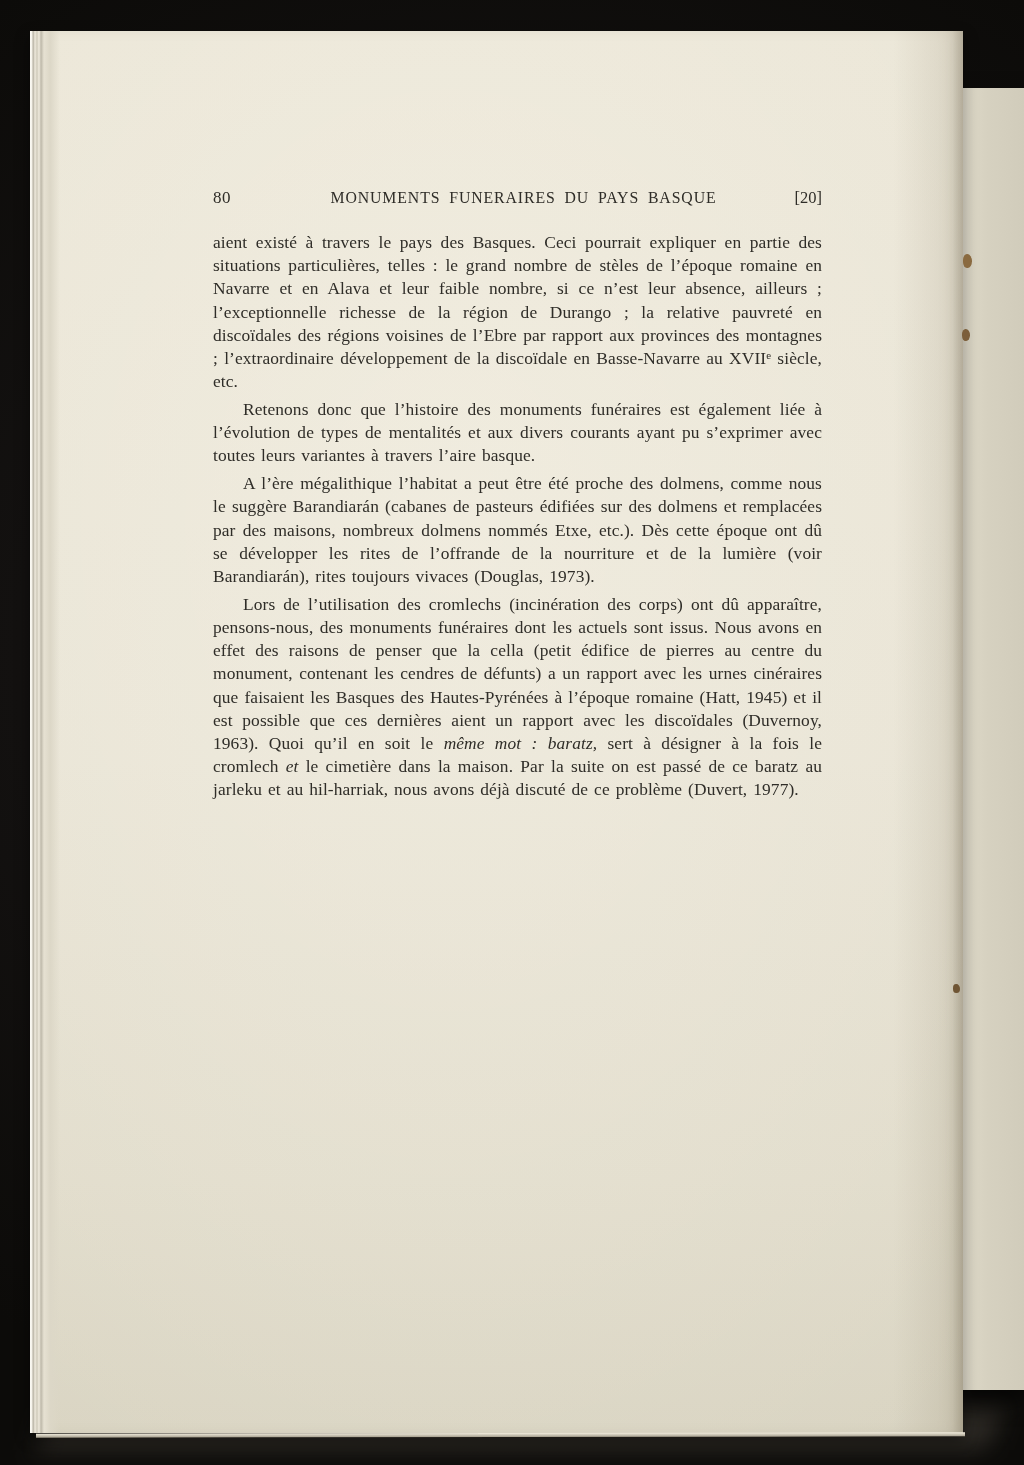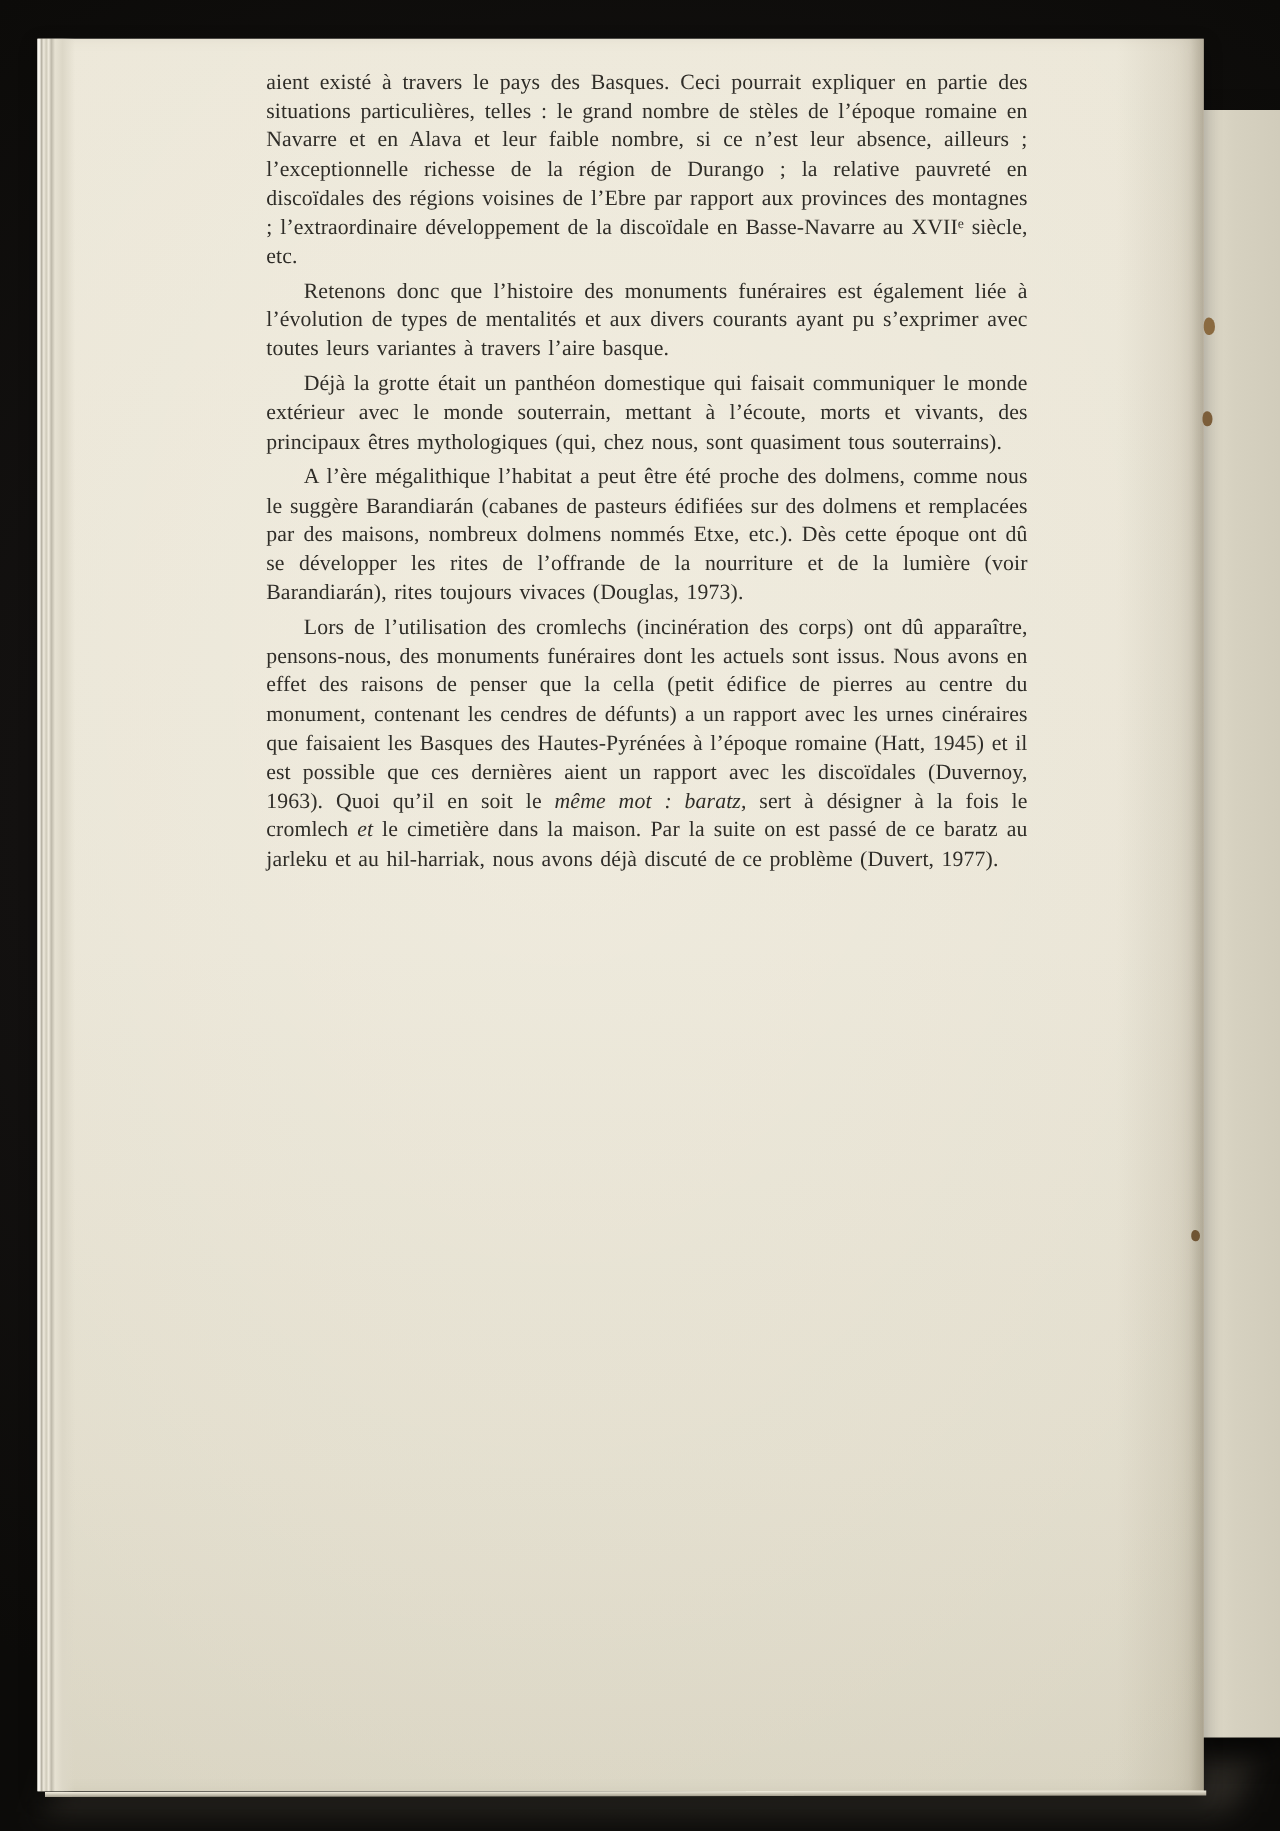--- a/index.html
+++ b/index.html
@@ -135,29 +135,33 @@
   <div class="page-shadow"></div>
 
   <div class="facing-page"></div>
 
   <div class="page">
     <div class="page-left-edges"></div>
     <div class="gutter-shade"></div>
 
     <div class="content">
 
+      <header class="running-head">
+        <span class="pagenum">80</span>
+        <span class="runtitle">MONUMENTS FUNERAIRES DU PAYS BASQUE</span>
+        <span class="ref">[20]</span>
+      </header>
 
       <p class="body-p first-p"><span>aient existé à travers le pays des Basques. Ceci pourrait expliquer en partie des situations particulières, telles : le grand nombre de stèles de l’époque romaine en Navarre et en Alava et leur faible nombre, si ce n’est leur absence, ailleurs ; l’exceptionnelle richesse de la région de Durango ; la relative pauvreté en discoïdales des régions voisines de l’Ebre par rapport aux provinces des montagnes ; l’extraordinaire développement de la discoïdale en Basse-Navarre au XVII</span><sup>e</sup><span> siècle, etc.</span></p>
 
       <p class="body-p">Retenons donc que l’histoire des monuments funéraires est également liée à l’évolution de types de mentalités et aux divers courants ayant pu s’exprimer avec toutes leurs variantes à travers l’aire basque.</p>
 
 
 
 
-      <p class="body-p">Déjà la grotte était un panthéon domestique qui faisait communiquer le monde extérieur avec le monde souterrain, mettant à l’écoute, morts et vivants, des principaux êtres mythologiques (qui, chez nous, sont quasiment tous souterrains).</p>
 
       <p class="body-p">A l’ère mégalithique l’habitat a peut être été proche des dolmens, comme nous le suggère Barandiarán (cabanes de pasteurs édifiées sur des dolmens et remplacées par des maisons, nombreux dolmens nommés Etxe, etc.). Dès cette époque ont dû se développer les rites de l’offrande de la nourriture et de la lumière (voir Barandiarán), rites toujours vivaces (Douglas, 1973).</p>
 
       <p class="body-p"><span>Lors de l’utilisation des cromlechs (incinération des corps) ont dû apparaître, pensons-nous, des monuments funéraires dont les actuels sont issus. Nous avons en effet des raisons de penser que la cella (petit édifice de pierres au centre du monument, contenant les cendres de défunts) a un rapport avec les urnes cinéraires que faisaient les Basques des Hautes-Pyrénées à l’époque romaine (Hatt, 1945) et il est possible que ces dernières aient un rapport avec les discoïdales (Duvernoy, 1963). Quoi qu’il en soit le </span><em>même mot : baratz,</em><span> sert à désigner à la fois le cromlech </span><em>et</em><span> le cimetière dans la maison. Par la suite on est passé de ce baratz au jarleku et au hil-harriak, nous avons déjà discuté de ce problème (Duvert, 1977).</span></p>
 
     </div>
   </div>
 
   <div class="speck speck-1"></div>
   <div class="speck speck-2"></div>

